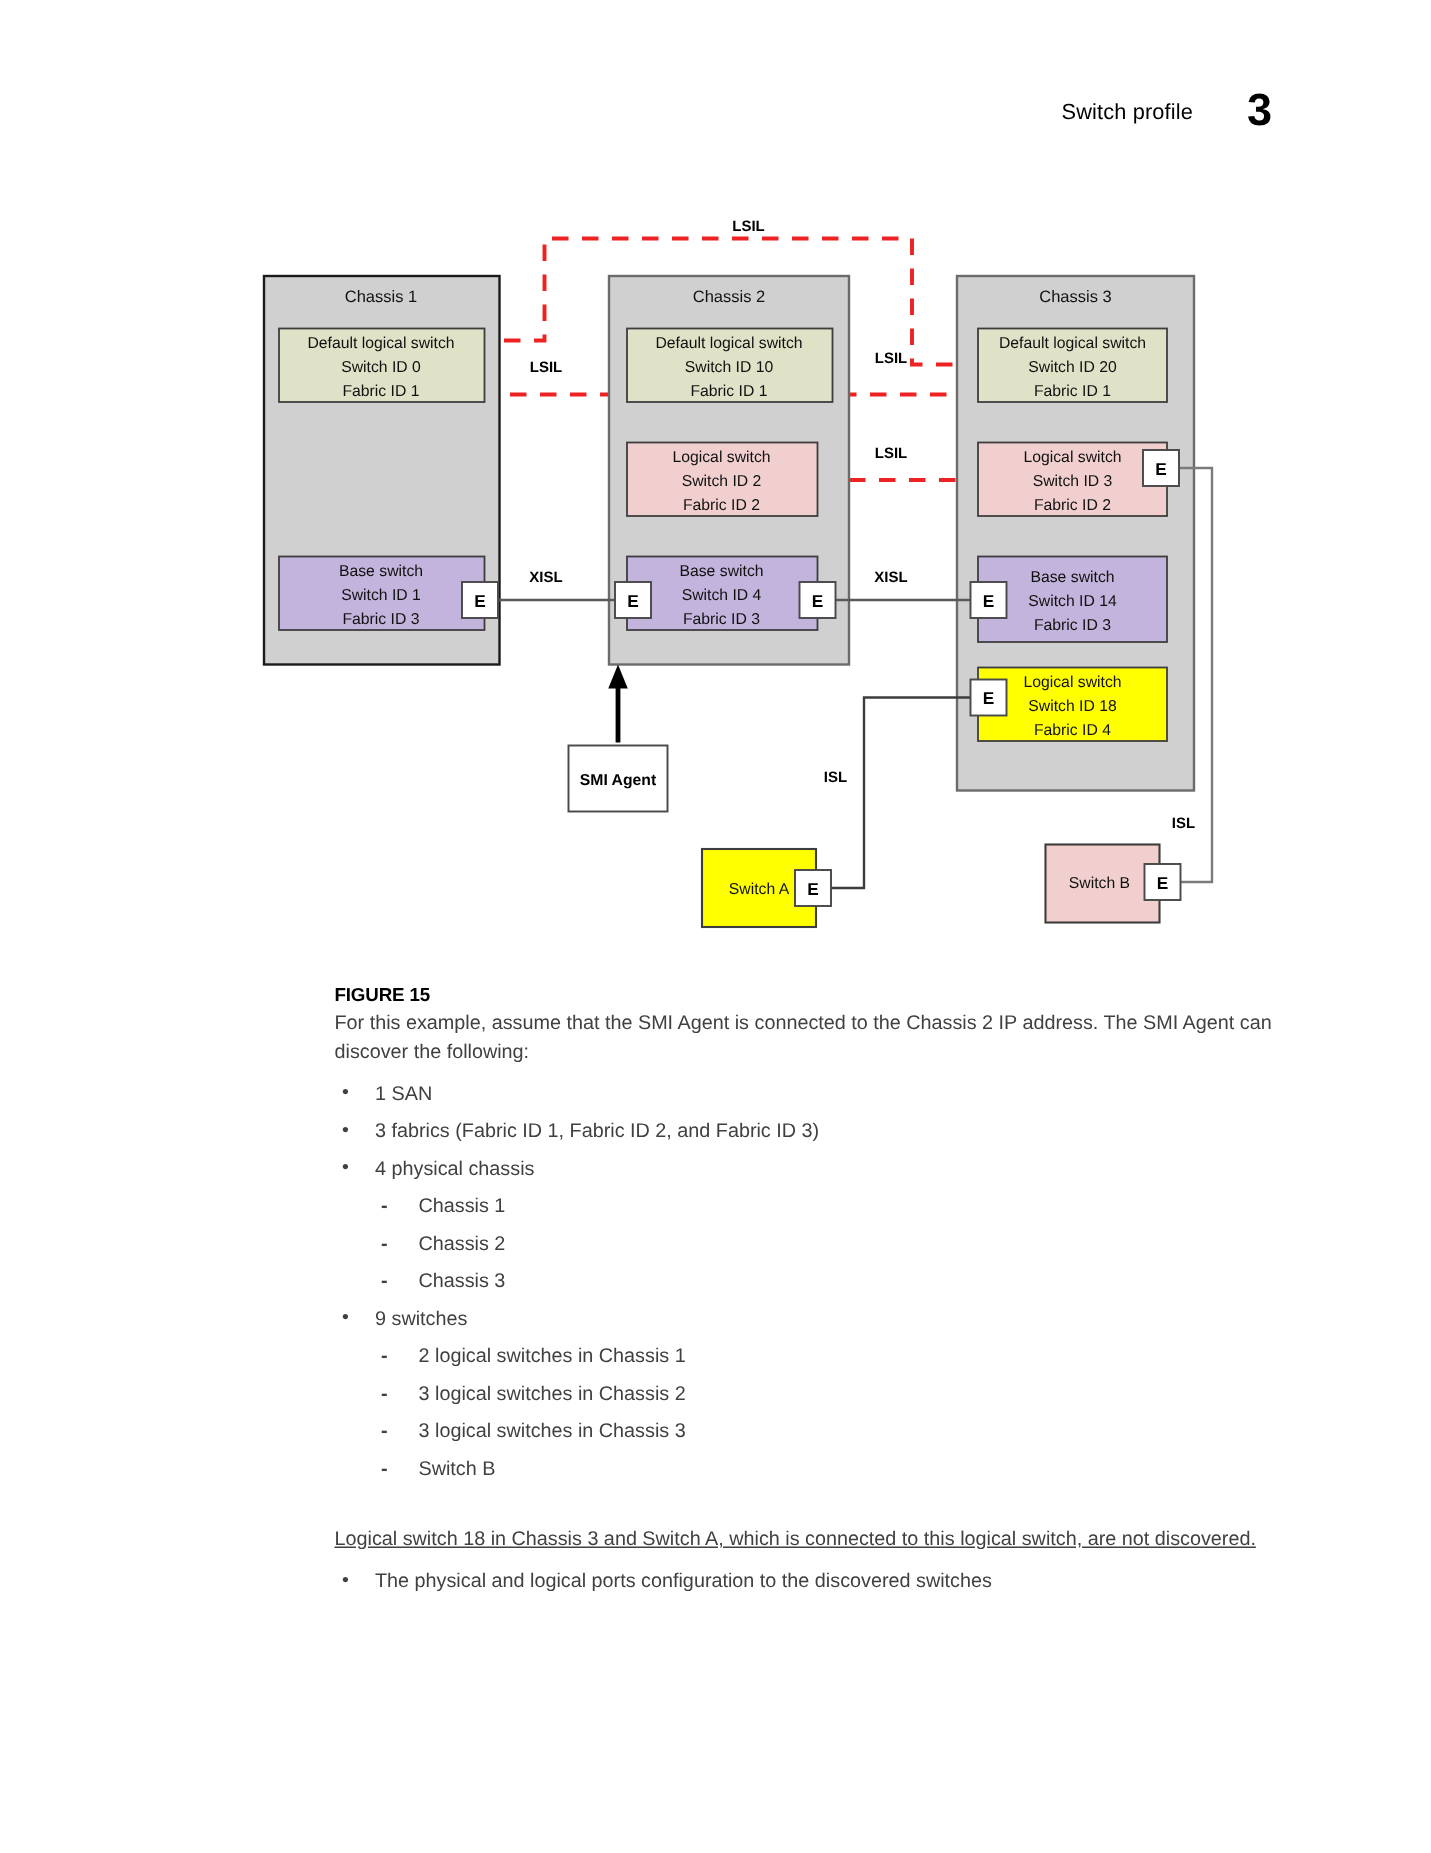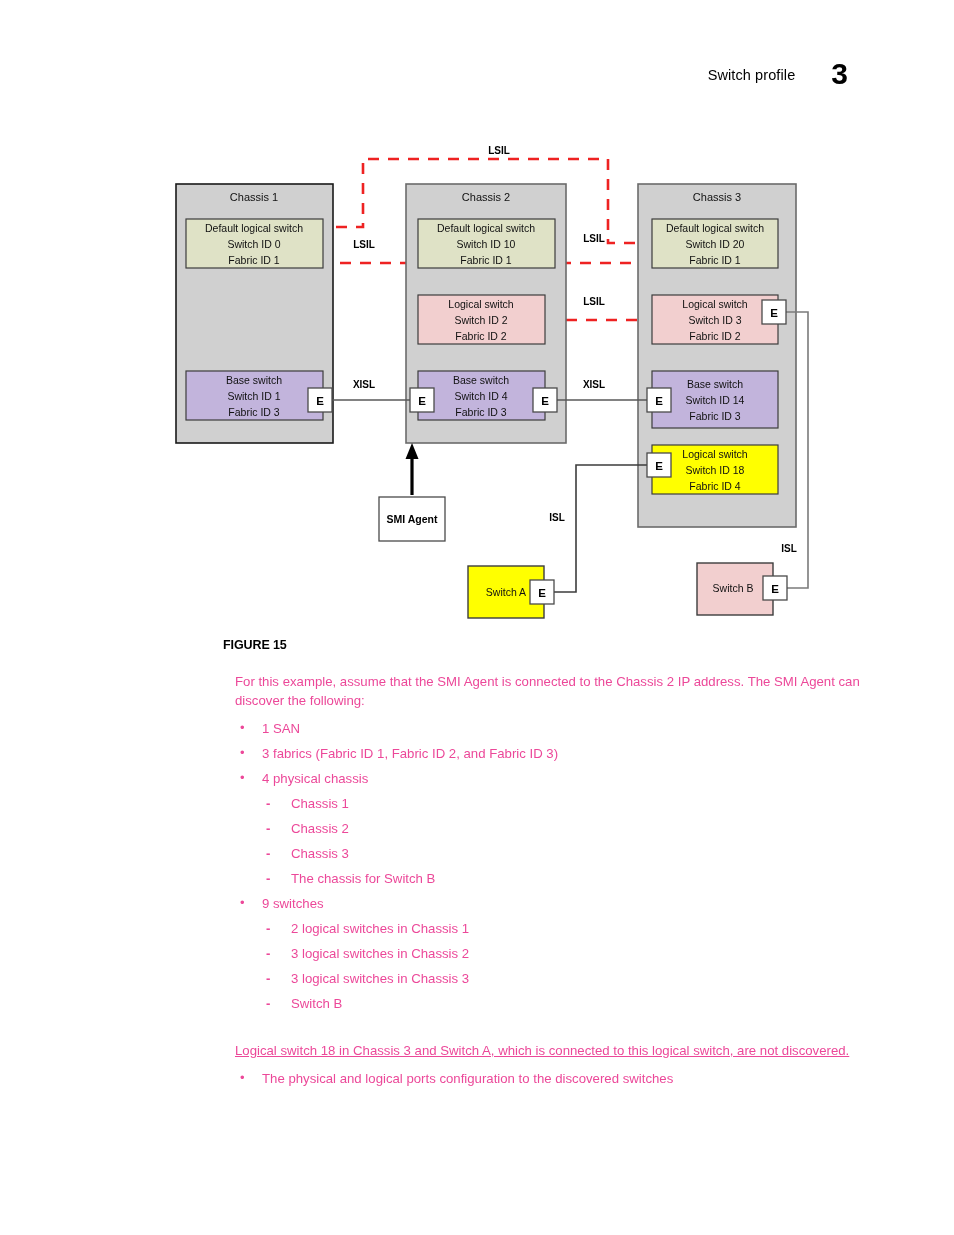--- a/index.html
+++ b/index.html
@@ -79,47 +79,47 @@
   .plain-sw-text {
     font-family: "Liberation Sans", sans-serif;
     font-size: 10.5px;
     fill: #111111;
   }
 
   
   #caption {
     position: absolute;
     left: 223px;
-    top: 638px;
+    top: 656px;
     width: 700px;
     display: flex;
     align-items: baseline;
   }
   #caption .fig-num {
     font-size: 12.5px;
     font-weight: bold;
     width: 83px;
     flex: 0 0 83px;
     letter-spacing: -0.1px;
   }
   #caption .fig-title {
     font-size: 12.5px;
     font-weight: bold;
     letter-spacing: -0.15px;
   }
 
   
   #body {
     position: absolute;
-    left: 235px;
+    left: 223px;
     top: 672px;
     width: 660px;
     font-size: 13.2px;
     line-height: 19px;
-    color: #ec4899;
+    color: #404040;
   }
   #body p.para {
     margin: 0 0 9px 0;
   }
   #body p.para.second {
     margin-top: 28px;
     text-decoration: underline;
   }
   ul.l1 {
     list-style: none;
@@ -353,21 +353,20 @@
     </li>
     <li class="b1">
       <span class="b1text">3 fabrics (Fabric ID 1, Fabric ID 2, and Fabric ID 3)</span>
     </li>
     <li class="b1">
       <span class="b1text">4 physical chassis</span>
       <ul class="l2">
         <li class="b2">Chassis 1</li>
         <li class="b2">Chassis 2</li>
         <li class="b2">Chassis 3</li>
-        <li class="b2">The chassis for Switch B</li>
       </ul>
     </li>
     <li class="b1">
       <span class="b1text">9 switches</span>
       <ul class="l2">
         <li class="b2">2 logical switches in Chassis 1</li>
         <li class="b2">3 logical switches in Chassis 2</li>
         <li class="b2">3 logical switches in Chassis 3</li>
         <li class="b2">Switch B</li>
       </ul>

